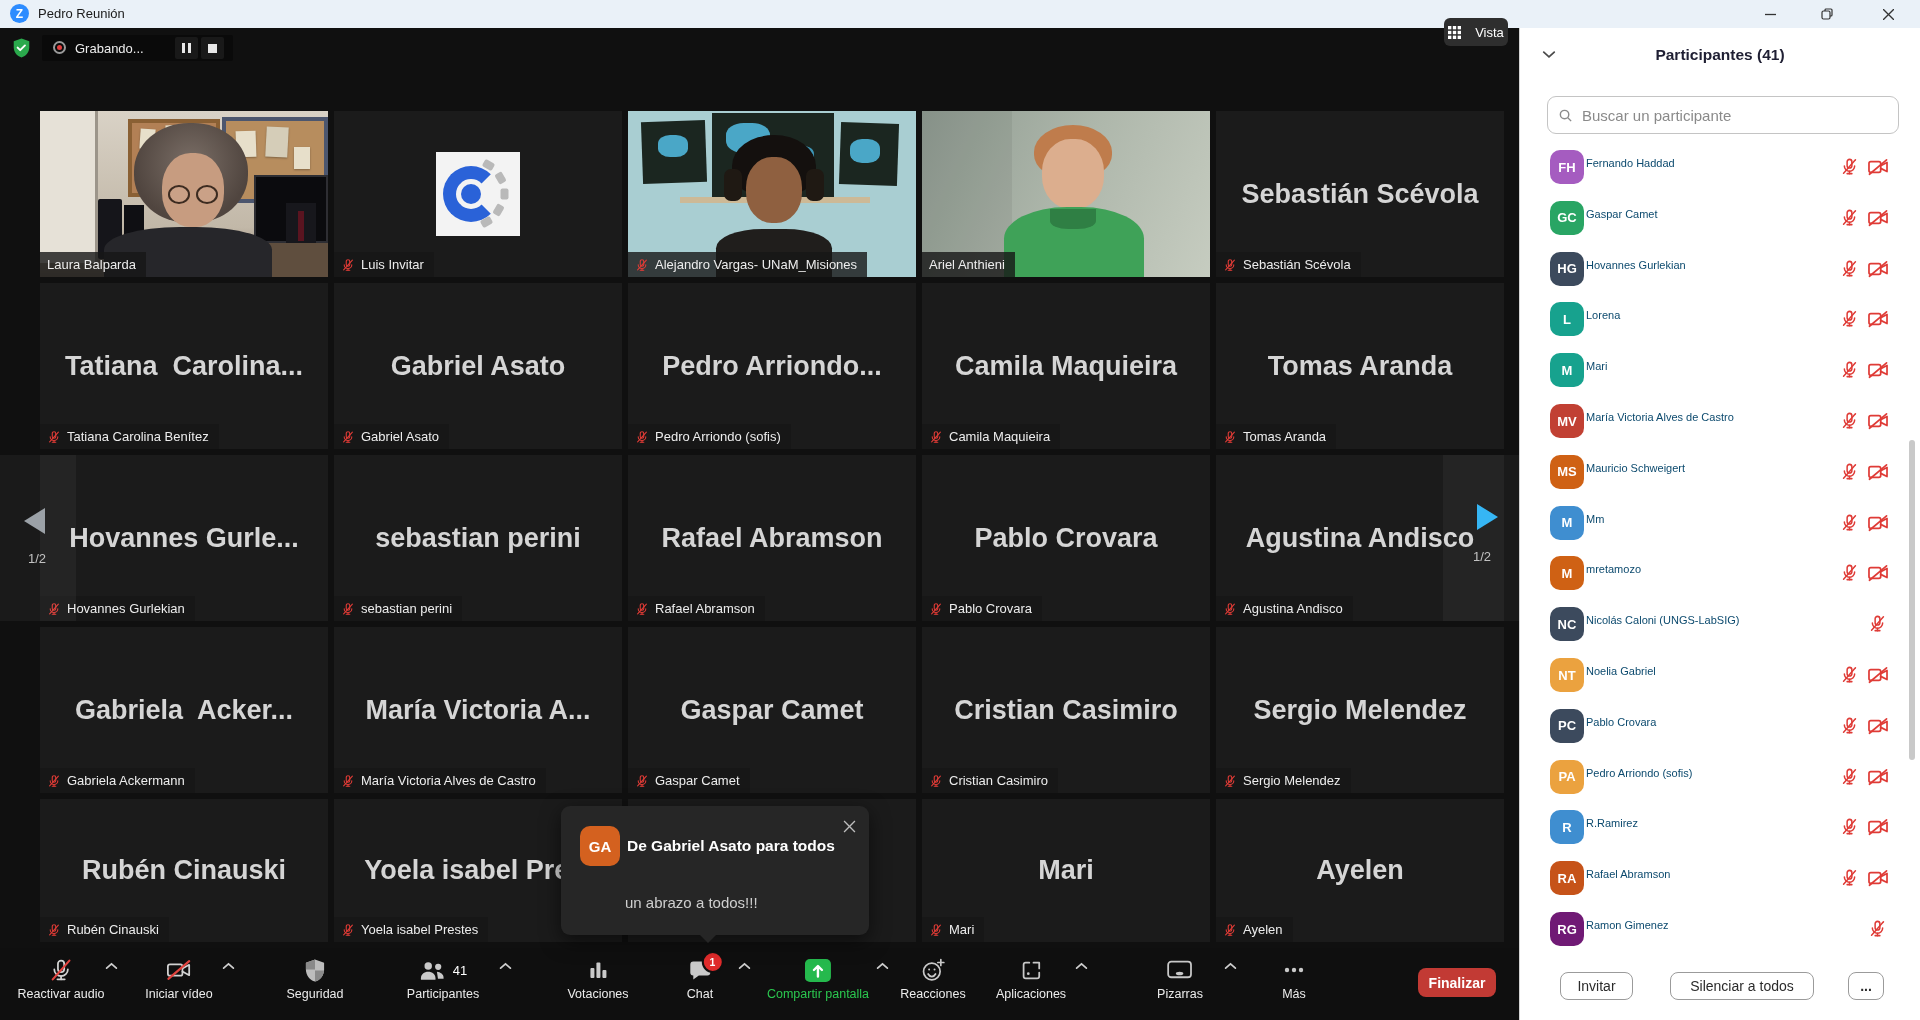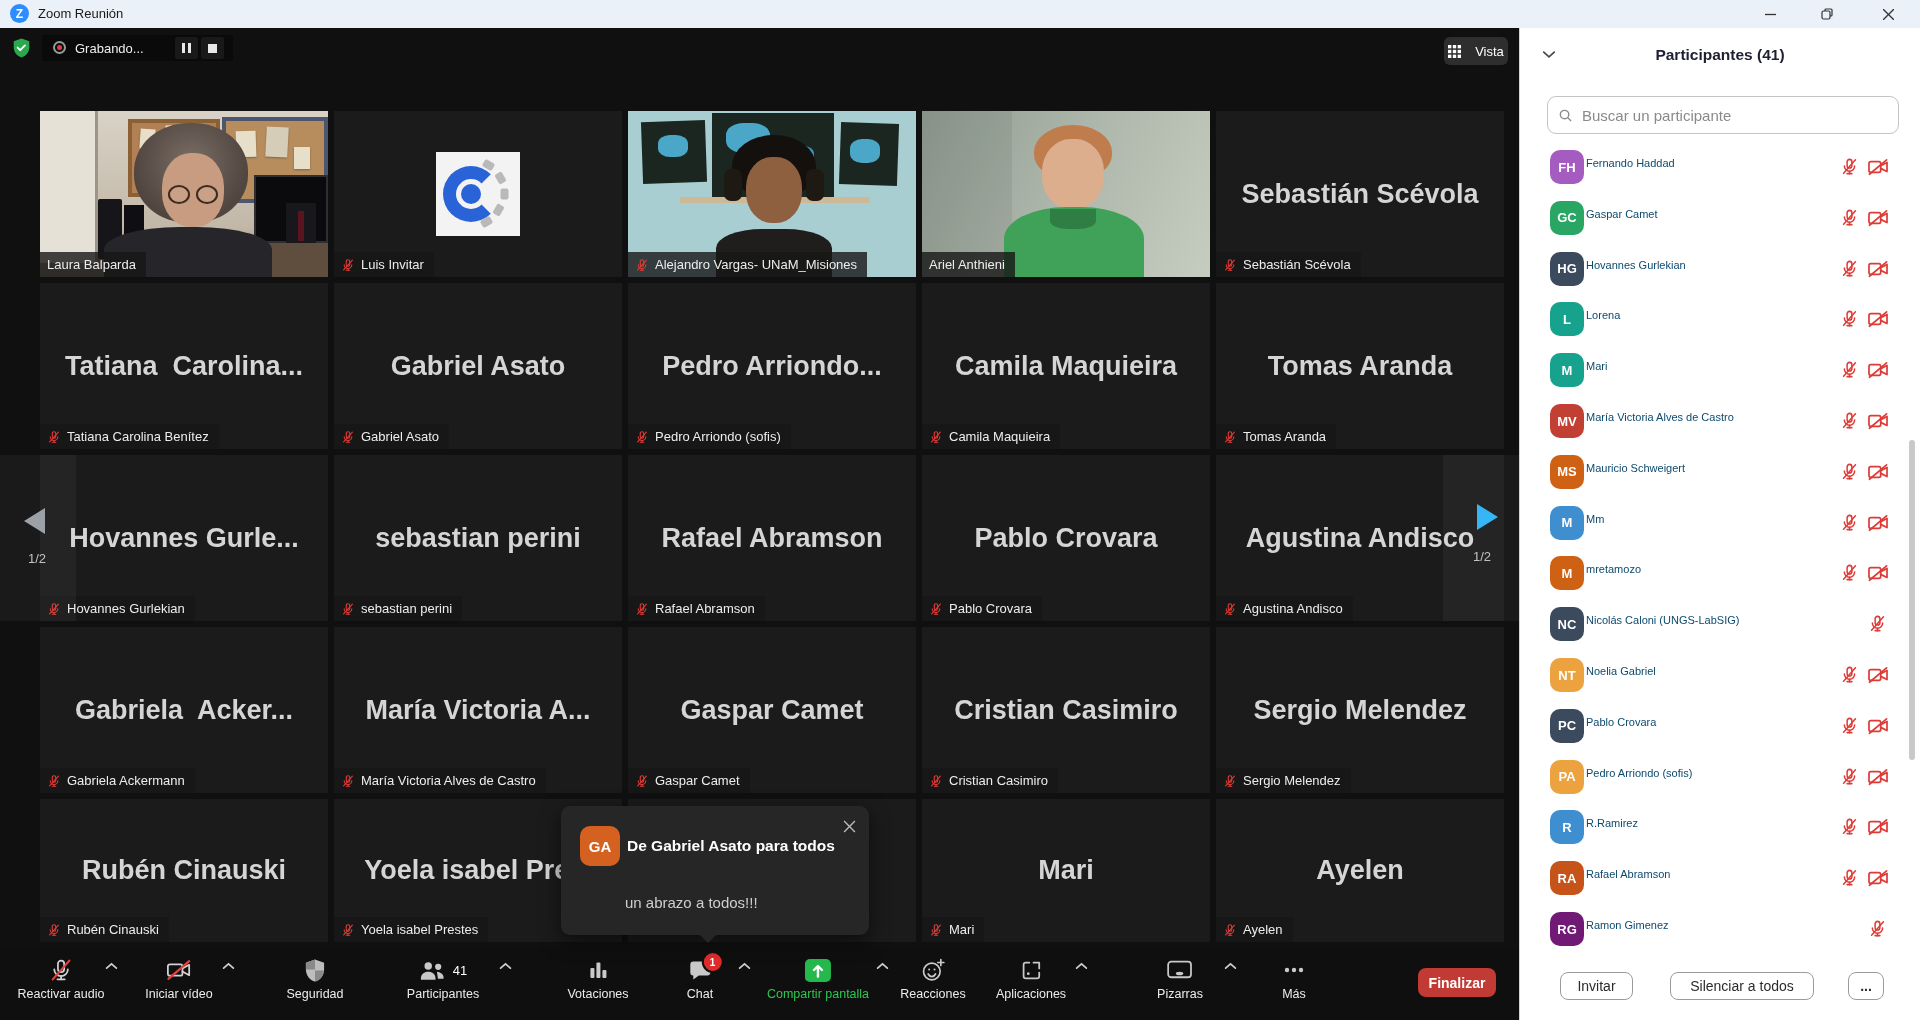--- a/index.html
+++ b/index.html
@@ -21,21 +21,21 @@
   .shield-badge{position:absolute;left:12px;top:37px}
   .recpill{position:absolute;left:42px;top:35px;width:191px;height:26px;background:#0a0a0a;border-radius:2px}
   .recdot{position:absolute;left:11px;top:6px;width:13px;height:13px;border-radius:50%;border:2px solid #9a9a9a;box-sizing:border-box}
   .recdot::after{content:"";position:absolute;left:2px;top:2px;width:5px;height:5px;border-radius:50%;background:#e03e3e}
   .rectext{position:absolute;left:33px;top:6px;font-size:13px;color:#ededed}
   .recbtn{position:absolute;top:2px;width:23px;height:22px;background:#191919;border-radius:2px;display:flex;align-items:center;justify-content:center;gap:3px}
   .btn-pause{left:133px}.btn-stop{left:159px}
   .pbar{width:3px;height:10px;background:#e8e8e8}
   .sqr{width:9px;height:9px;background:#e8e8e8}
 
-  .vista{position:absolute;left:1444px;top:37px;width:64px;height:28px;background:#2e2e2e;border-radius:6px;
+  .vista{position:absolute;left:1444px;top:18px;width:64px;height:28px;background:#2e2e2e;border-radius:6px;
          display:flex;align-items:center;justify-content:center;gap:14px;color:#fff;font-size:13px}
 
   
   .tile{position:absolute;background:#1b1b1b;overflow:hidden}
   .tile.active{outline:3px solid #b8d44c;outline-offset:-3px}
   .dname{position:absolute;inset:0;display:flex;align-items:center;justify-content:center;
          font-size:27px;font-weight:700;color:#d5d5d5;white-space:pre}
   .chip{position:absolute;left:0;bottom:0;display:flex;align-items:center;gap:6px;background:rgba(23,23,23,.8);
         color:#ededed;font-size:13px;padding:5px 10px 5px 7px;max-width:100%;box-sizing:border-box;white-space:nowrap}
   .chip svg{width:14px;height:14px;flex:none}
@@ -150,21 +150,21 @@
   .sb-mic-solo{position:absolute;left:332px;top:12px}
   .sb-scroll{position:absolute;left:389px;top:412px;width:6px;height:320px;border-radius:3px;background:#c9c9c9}
   .sb-btn{position:absolute;top:944px;height:28px;border:1px solid #9b9b9b;border-radius:8px;background:#fff;
           box-sizing:border-box;font-size:14px;color:#2b2b2b;display:flex;align-items:center;justify-content:center}
 </style>
 </head>
 <body>
 
 <div class="titlebar">
   <div class="zlogo">Z</div>
-  <div class="ttext">Zoom Reunión</div>
+  <div class="ttext">Pedro Reunión</div>
   <div class="winbtn win-min">
     <svg width="11" height="11" viewBox="0 0 11 11">
         <line x1="0" y1="5.5" x2="11" y2="5.5" stroke="#333" stroke-width="1.3"></line>
       </svg>
   </div>
   <div class="winbtn win-res">
     <svg width="12" height="12" viewBox="0 0 12 12" fill="none" stroke="#333" stroke-width="1.2">
       <rect x="1" y="3" width="8" height="8" rx="1.5"></rect>
         <path d="M4 3V1.8A1 1 0 0 1 5 1h5a1 1 0 0 1 1 1v5a1 1 0 0 1-1 1H9"></path>
       </svg>

